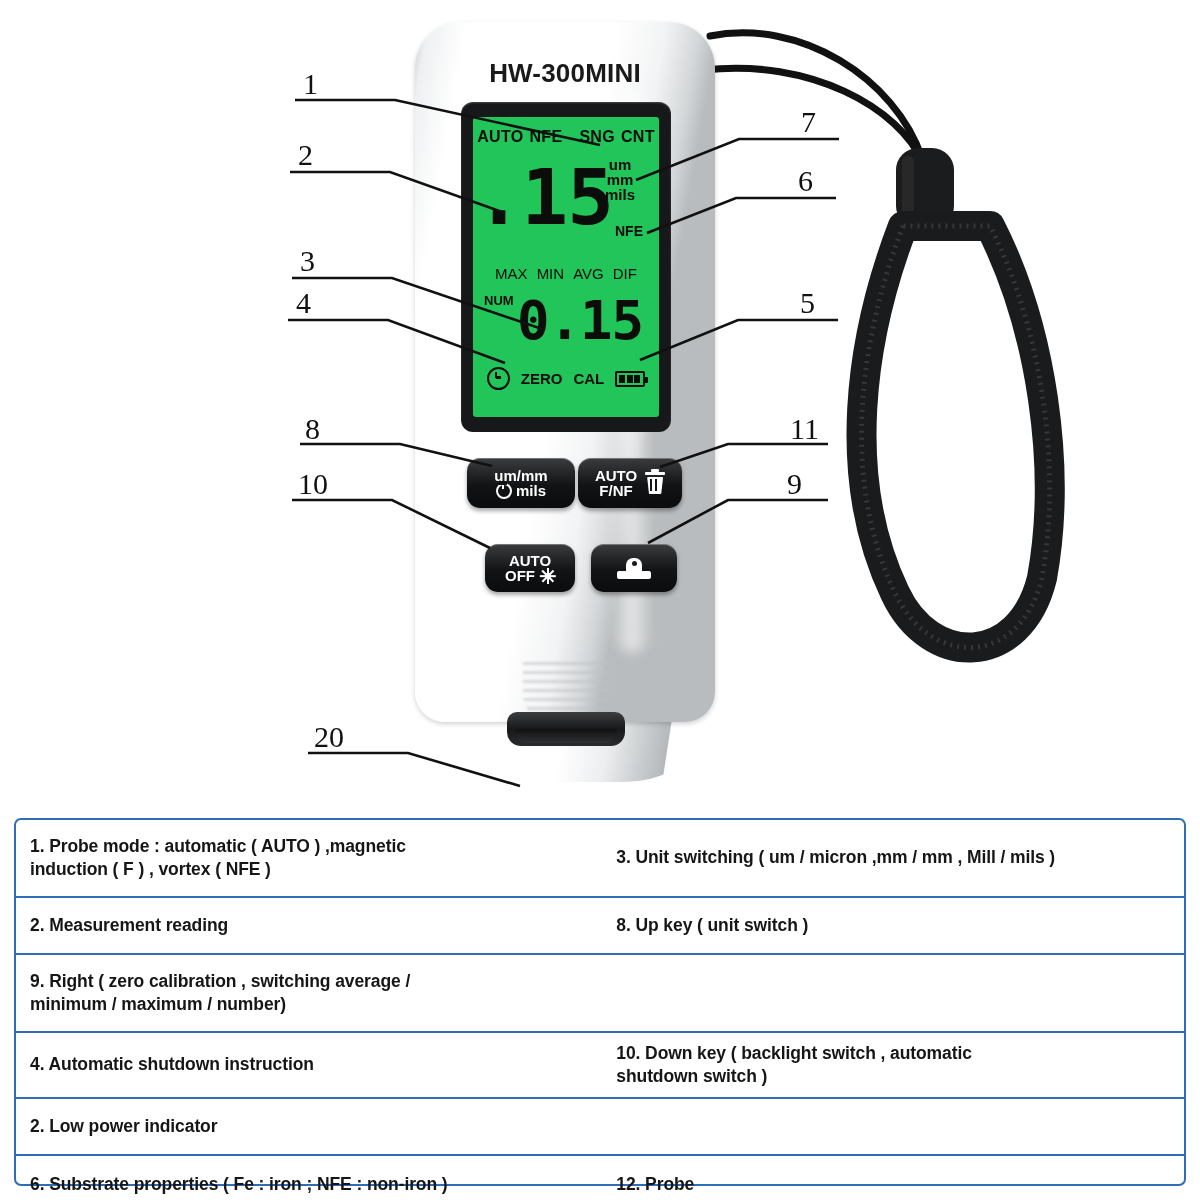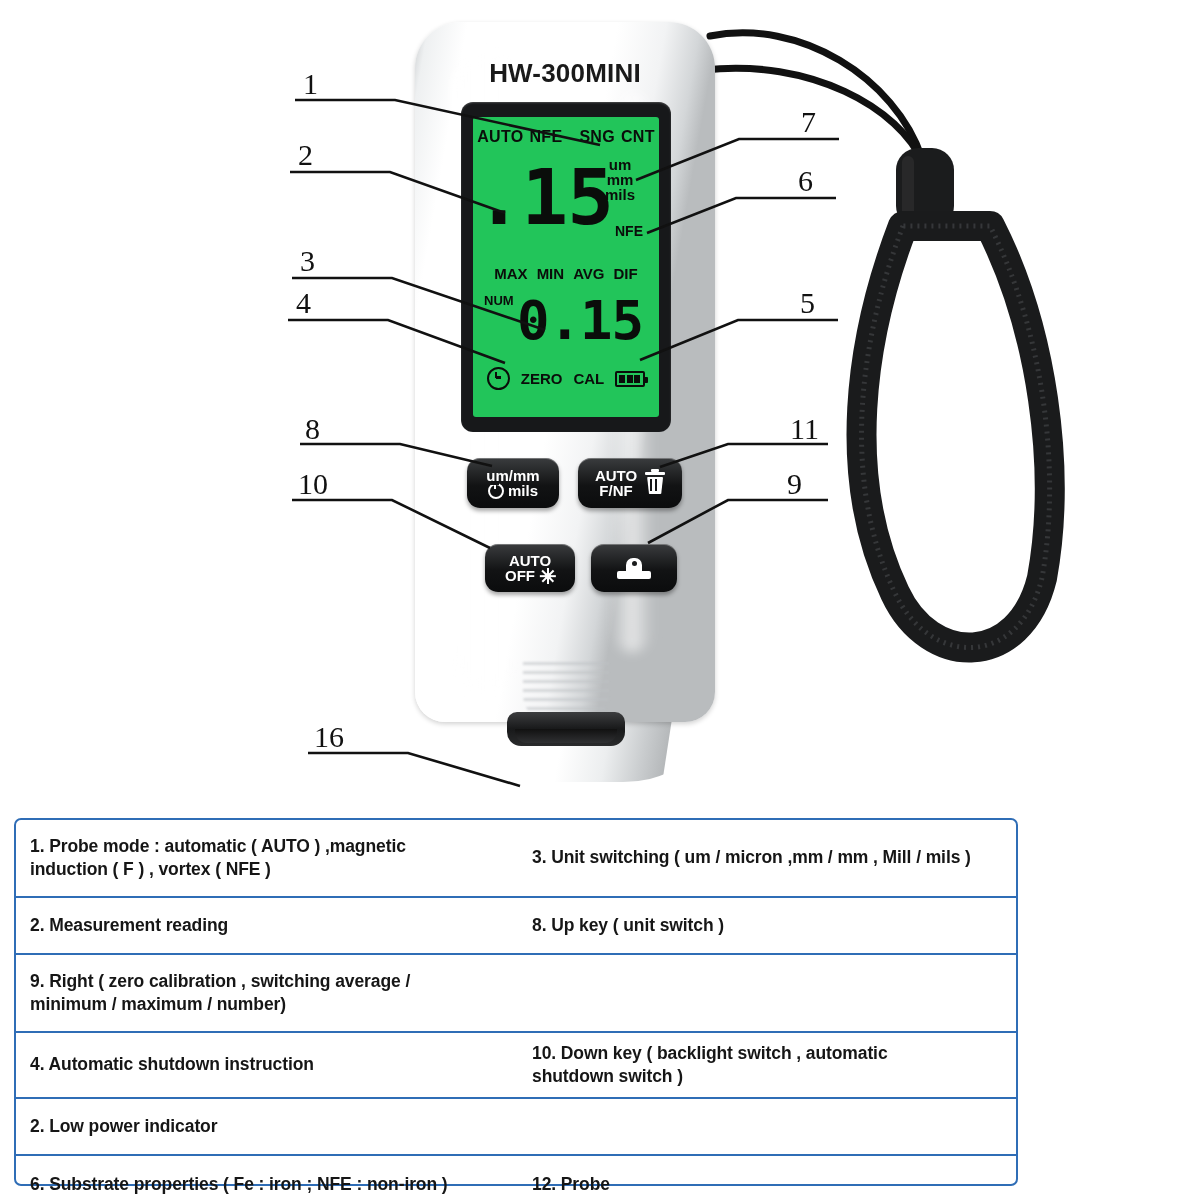--- a/index.html
+++ b/index.html
@@ -81,21 +81,21 @@
     transform:scaleX(1.02);
   }
   .units{
     position:absolute;left:132px;top:40px;
     font-size:15px;font-weight:700;line-height:15px;text-align:center;
   }
   .nfe-sub{position:absolute;left:142px;top:106px;font-size:14px;font-weight:700;}
 
   .stat-flags{
     top:148px;display:flex;justify-content:center;gap:9px;
-    font-size:15px;font-weight:700;
+    font-size:15px;font-weight:400;
   }
   .num-flag{position:absolute;left:11px;top:176px;font-size:13px;font-weight:700;}
 
   .sub-read{
     position:absolute;left:54px;top:170px;width:116px;height:68px;
     display:flex;align-items:center;justify-content:flex-end;
   }
   .lcd-digits-sm{
     font-family:"DejaVu Sans Mono","Liberation Mono",monospace;
     font-weight:700;font-size:54px;line-height:54px;letter-spacing:-1px;
@@ -114,21 +114,21 @@
   .batt:after{content:"";position:absolute;right:-5px;top:4px;width:3px;height:6px;background:#0a0d0a;border-radius:0 1px 1px 0;}
   .batt i{display:block;width:6px;height:8px;background:#0a0d0a;}
 
   
   .btn{
     position:absolute;background:linear-gradient(180deg,#3a3c3e,#121314 55%,#0b0c0d);
     border-radius:13px;color:#fff;display:flex;align-items:center;justify-content:center;
     box-shadow:0 3px 4px rgba(0,0,0,.35),inset 0 1px 0 rgba(255,255,255,.3);
   }
   .btn .lbl{font-size:15px;font-weight:700;line-height:15px;text-align:center;}
-  #btn-unit{left:52px;top:436px;width:92px;height:50px;}
+  #btn-unit{left:52px;top:436px;width:108px;height:50px;}
   #btn-autofnf{left:163px;top:436px;width:104px;height:50px;}
   #btn-autooff{left:70px;top:522px;width:90px;height:48px;}
   #btn-zero{left:176px;top:522px;width:86px;height:48px;}
   .row2{display:flex;align-items:center;justify-content:center;gap:4px;}
   .pwr{width:12px;height:12px;border:2.2px solid #fff;border-radius:50%;position:relative;display:inline-block;}
   .pwr:before{content:"";position:absolute;left:4.1px;top:-3px;width:2.2px;height:7px;background:#fff;}
   .pwr:after{content:"";position:absolute;left:1px;top:-4px;width:8px;height:4px;background:linear-gradient(180deg,#121314,#121314);}
   .trash{width:20px;height:22px;position:relative;display:inline-block;margin-left:4px;}
   .trash .lid{position:absolute;top:0;left:0;width:20px;height:3.4px;background:#fff;border-radius:1px;}
   .trash .hdl{position:absolute;top:-2.6px;left:6px;width:8px;height:3px;background:#fff;border-radius:1px;}
@@ -163,21 +163,21 @@
 
   
   .callout-num{
     position:absolute;font-size:30px;color:#111;font-weight:400;
     font-family:"Liberation Serif",serif;
   }
   #calloutlines{position:absolute;left:0;top:0;width:1200px;height:810px;pointer-events:none;}
 
   
   #legend{
-    position:absolute;left:14px;top:818px;width:1004px;height:368px;
+    position:absolute;left:14px;top:818px;width:1172px;height:368px;
     border:2px solid #2f6db6;border-radius:7px;box-sizing:border-box;background:#fff;
   }
   .lg-row{display:flex;width:100%;box-sizing:border-box;border-bottom:2px solid #2f6db6;}
   .lg-row:last-child{border-bottom:none;}
   .lg-cell{
     box-sizing:border-box;padding:9px 14px;display:flex;align-items:center;
     font-size:17.5px;font-weight:700;color:#161616;line-height:1.34;
     letter-spacing:-.1px;
   }
   .lg-cell.left{width:50.2%;}
@@ -339,21 +339,21 @@
   <div class="callout-num" style="left:298px;top:138px;">2</div>
   <div class="callout-num" style="left:300px;top:244px;">3</div>
   <div class="callout-num" style="left:296px;top:286px;">4</div>
   <div class="callout-num" style="left:800px;top:286px;">5</div>
   <div class="callout-num" style="left:798px;top:164px;">6</div>
   <div class="callout-num" style="left:801px;top:105px;">7</div>
   <div class="callout-num" style="left:305px;top:412px;">8</div>
   <div class="callout-num" style="left:787px;top:467px;">9</div>
   <div class="callout-num" style="left:298px;top:467px;">10</div>
   <div class="callout-num" style="left:790px;top:412px;">11</div>
-  <div class="callout-num" style="left:314px;top:720px;">16</div>
+  <div class="callout-num" style="left:314px;top:720px;">20</div>
 
   <div id="legend">
     <div class="lg-row h-tall">
       <div class="lg-cell left">
           <span class="txt">1. Probe mode : automatic ( AUTO ) ,magnetic
     induction ( F ) , vortex ( NFE )</span>
         </div>
       <div class="lg-cell right">
           <span class="txt">3. Unit switching ( um / micron ,mm / mm , Mill / mils )</span>
         </div>

